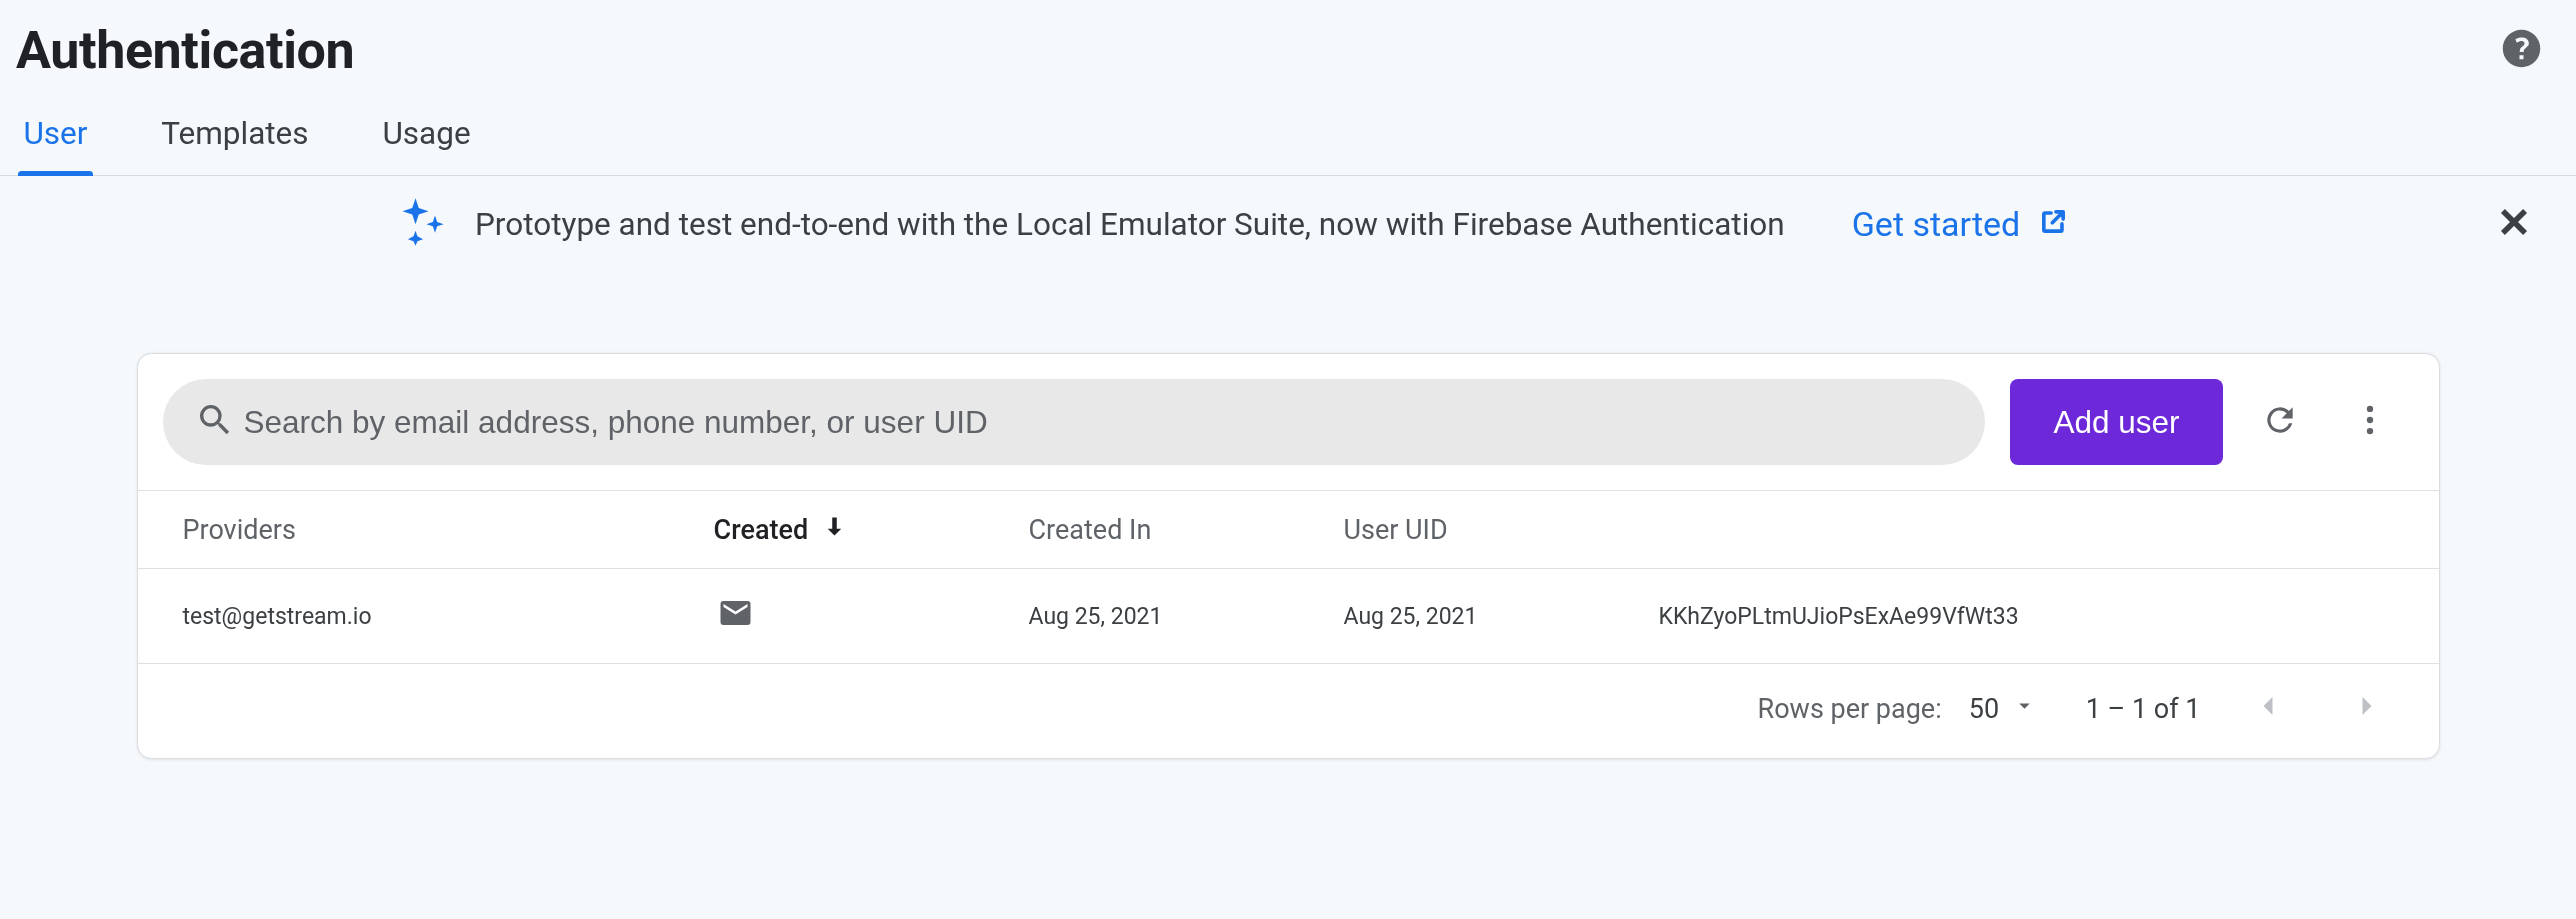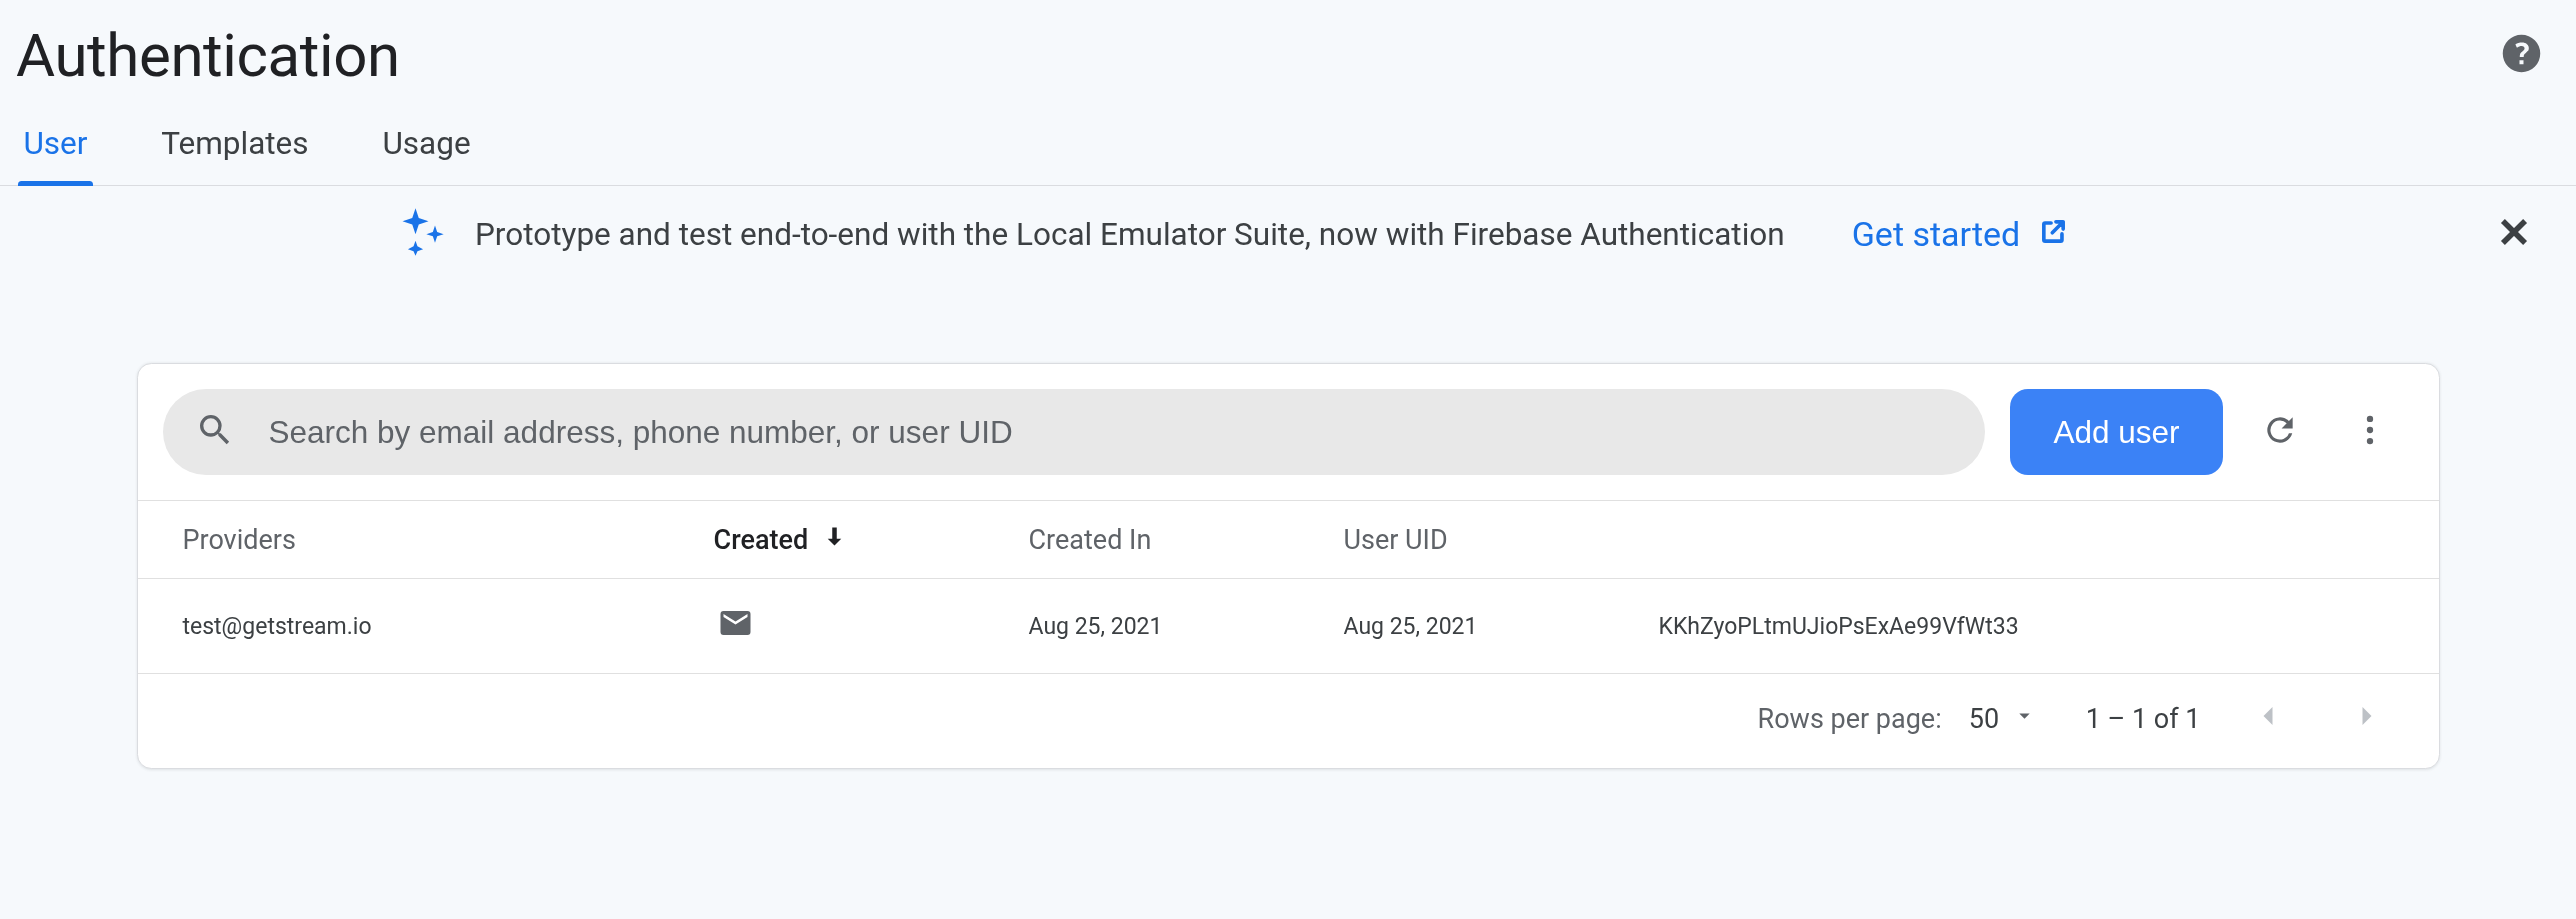--- a/index.html
+++ b/index.html
@@ -12,22 +12,22 @@
   }
   .page { width: 100%; }
   
   .header {
     display: flex;
     align-items: center;
     justify-content: space-between;
     padding: 20px 32px 5.4px 16px;
   }
   .page-title {
-    font-size: 60px;
-    font-weight: 400;
+    font-size: 52px;
+    font-weight: 700;
     color: #202124;
     letter-spacing: -0.4px;
   }
   .help-btn {
     color: #5f6368;
     display: flex;
     align-items: center;
     justify-content: center;
     border-radius: 50%;
     cursor: pointer;
@@ -116,37 +116,37 @@
     padding: 25px 36px 25px 25px;
   }
   .search {
     flex: 1;
     display: flex;
     align-items: center;
     background: #e8e8e8;
     border-radius: 899px;
     padding: 0 32px;
     height: 86px;
-    gap: 34px;
+    gap: 9px;
   }
   .search-icon svg { width: 40px; height: 40px; fill: #5f6368; }
   .search input {
     flex: 1;
     border: none;
     background: transparent;
     font-size: 31.5px;
     color: #3c4043;
     outline: none;
   }
   .search input::placeholder { color: #5f6368; }
   .add-user-btn {
-    background: #3b82f6;
+    background: #6d28d9;
     color: #ffffff;
     border: none;
-    border-radius: 18px;
+    border-radius: 8px;
     font-size: 31.5px;
     font-weight: 500;
     padding: 0 43px;
     height: 86px;
     cursor: pointer;
   }
   .icon-btn {
     width: 65px; height: 65px;
     border-radius: 50%;
     display: flex; align-items: center; justify-content: center;

